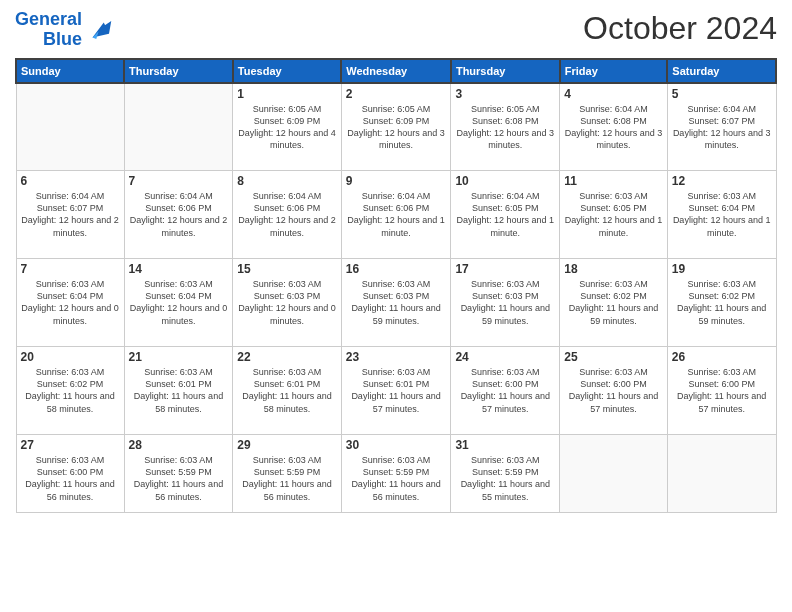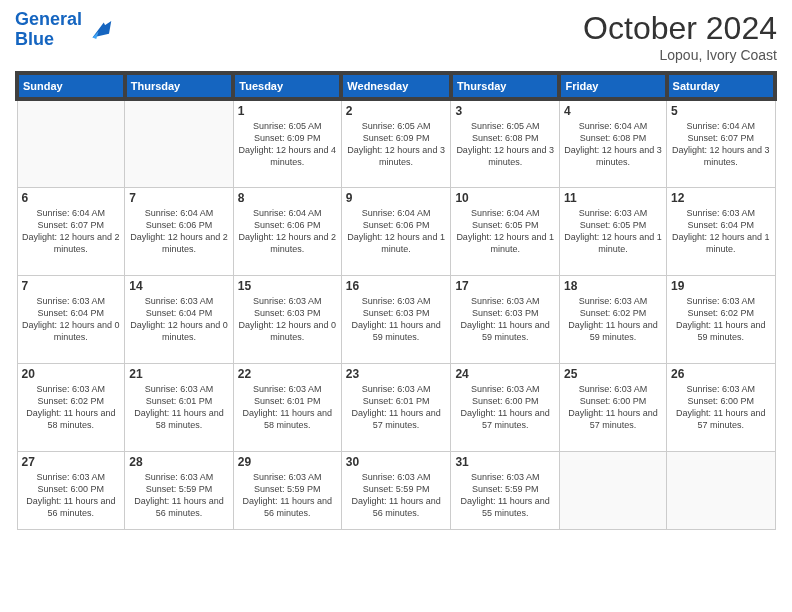--- a/index.html
+++ b/index.html
@@ -17,20 +17,21 @@
     }
     .header {
       display: flex;
       justify-content: space-between;
       align-items: flex-start;
       margin-bottom: 8px;
     }
     .logo {
       display: flex;
       align-items: center;
+      text-align: right;
     }
     .logo-text {
       font-size: 18px;
       font-weight: bold;
       color: #333;
       line-height: 1.1;
     }
     .logo-text span {
       color: #1565c0;
     }
@@ -56,21 +57,21 @@
       border-collapse: collapse;
       font-size: 10px;
     }
     .calendar th {
       background-color: #1565c0;
       color: white;
       padding: 5px 4px;
       text-align: left;
       font-size: 11px;
       font-weight: bold;
-      border: 4px solid #404040;
+      border: 2px solid #404040;
     }
     .calendar td {
       border: 1px solid #ccc;
       vertical-align: top;
       padding: 3px 4px;
       width: 113px;
       height: 88px;
       background: #fff;
     }
     .calendar td.empty {
@@ -109,21 +110,20 @@
           <span style="color:#1565c0;">Blue</span>
         </div>
       </div>
       <svg class="logo-bird" viewBox="0 0 40 40">
         <polygon points="10,30 25,10 30,20 20,18 35,8 32,25" fill="#1565c0"></polygon>
         <polygon points="10,30 18,22 15,32" fill="#42a5f5"></polygon>
       </svg>
     </div>
     <div class="title-section">
       <div class="month-title">October 2024</div>
-      <div class="location">Lopou, Ivory Coast</div>
     </div>
   </div>
 
   <table class="calendar">
     <thead>
       <tr>
 
       <th>Sunday</th>
           <th>Thursday</th>
           <th>Tuesday</th>

